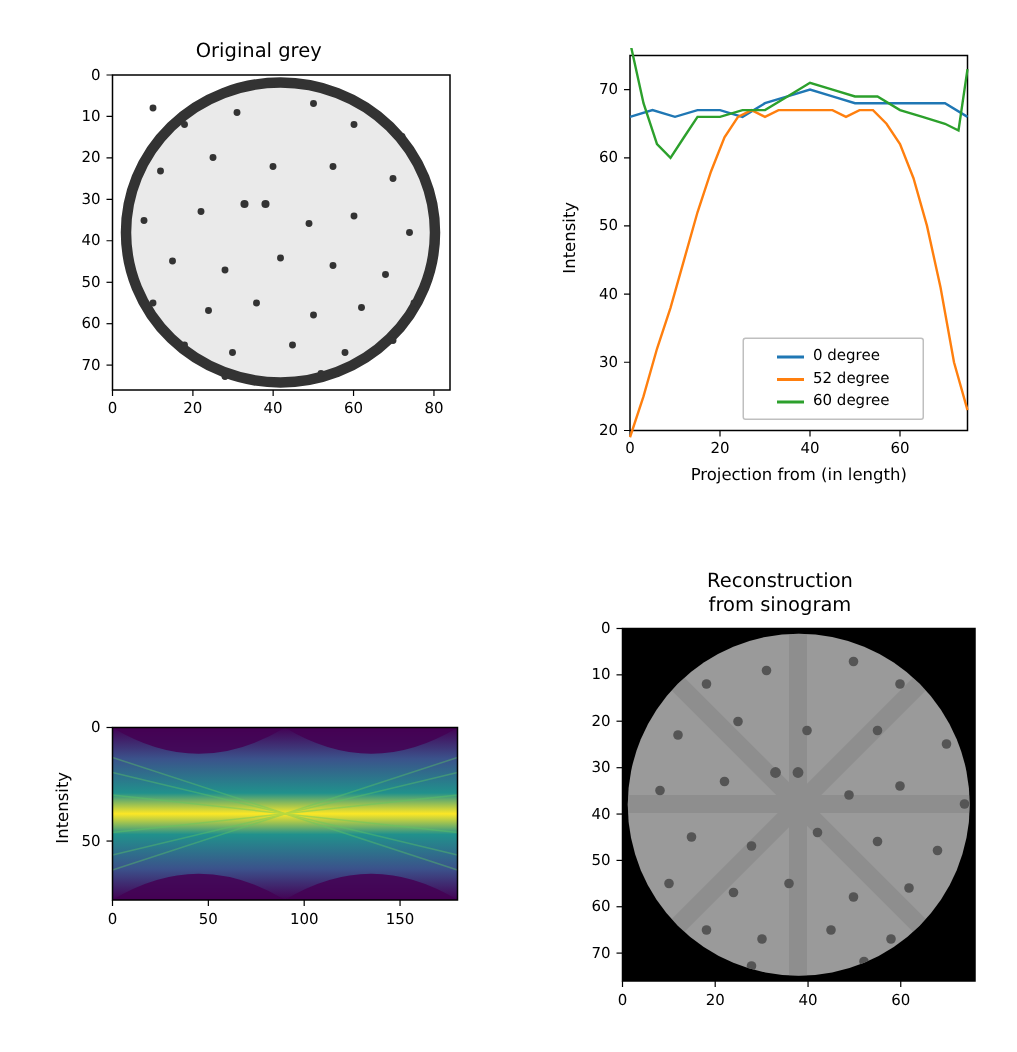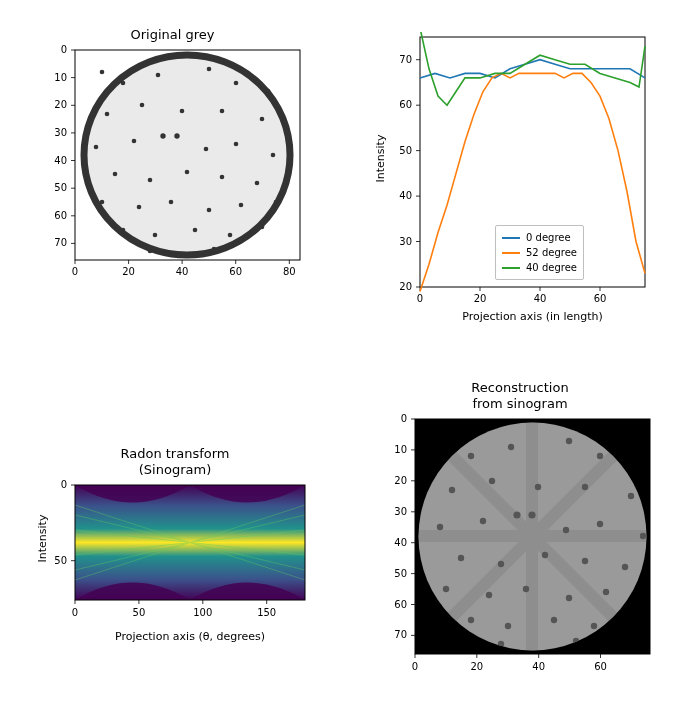--- a/index.html
+++ b/index.html
@@ -45,21 +45,21 @@
   .tick-label { font-size: 10px; fill: #000; }
   .tick { stroke: #000; stroke-width: 0.8; }
   .spine { stroke: #000; stroke-width: 1; fill: none; }
 
   
   .legend {
     position: absolute;
     background: rgba(255,255,255,0.9);
     border: 1px solid #bfbfbf;
     border-radius: 2px;
-    padding: 4px 6px;
+    padding: 4px 22px;
     font-size: 10px;
   }
   .legend-row { display: flex; align-items: center; gap: 6px; line-height: 1.5;}
   .legend-swatch { width: 18px; height: 2px; }
 
 </style>
 </head>
 <body>
 
 <div class="figure">
@@ -142,21 +142,21 @@
         <text class="tick-label" x="-8" y="113.5" text-anchor="end">40</text>
         <text class="tick-label" x="-8" y="141.2" text-anchor="end">50</text>
         <text class="tick-label" x="-8" y="168.8" text-anchor="end">60</text>
         <text class="tick-label" x="-8" y="196.4" text-anchor="end">70</text>
       </g>
     </svg>
   </div>
 
   <div class="panel" style="left:380px; top:32px; width:280px; height:295px;">
     <div class="axis-label y-axis-label" style="left:-30px; top:120px; width:60px;">Intensity</div>
-    <div class="axis-label" style="left:40px; top:278px; width:225px;">Projection axis (in length)</div>
+    <div class="axis-label" style="left:40px; top:278px; width:225px;">Projection from (in length)</div>
     <svg width="280" height="295">
       <g transform="translate(40,5)">
         <rect x="0" y="0" width="225" height="250" fill="#fff" class="spine"></rect>
 
         <g class="tick">
           <line x1="0" y1="250" x2="0" y2="254"></line>
             <line x1="60" y1="250" x2="60" y2="254"></line>
           <line x1="120" y1="250" x2="120" y2="254"></line>
             <line x1="180" y1="250" x2="180" y2="254"></line>
         </g>
@@ -189,30 +189,27 @@
       <div class="legend-row">
         <div class="legend-swatch" style="background:#1f77b4;"></div>
         <span>0 degree</span>
       </div>
       <div class="legend-row">
         <div class="legend-swatch" style="background:#ff7f0e;"></div>
         <span>52 degree</span>
       </div>
       <div class="legend-row">
         <div class="legend-swatch" style="background:#2ca02c;"></div>
-        <span>40 degree</span>
+        <span>60 degree</span>
       </div>
     </div>
   </div>
 
   <div class="panel" style="left:40px; top:480px; width:270px; height:170px;">
-    <div class="title" style="top:-34px; white-space:pre-line;">Radon transform
-(Sinogram)</div>
     <div class="axis-label y-axis-label" style="left:-28px; top:52px; width:60px;">Intensity</div>
-    <div class="axis-label" style="left:35px; top:150px; width:230px;">Projection axis (θ, degrees)</div>
     <svg width="270" height="170">
       <defs>
         <linearGradient id="viridis-v" x1="0" y1="0" x2="0" y2="1">
           <stop offset="0%" stop-color="#440154"></stop>
           <stop offset="18%" stop-color="#3b528b"></stop>
           <stop offset="38%" stop-color="#21918c"></stop>
           <stop offset="50%" stop-color="#fde725"></stop>
           <stop offset="62%" stop-color="#21918c"></stop>
           <stop offset="82%" stop-color="#3b528b"></stop>
           <stop offset="100%" stop-color="#440154"></stop>

